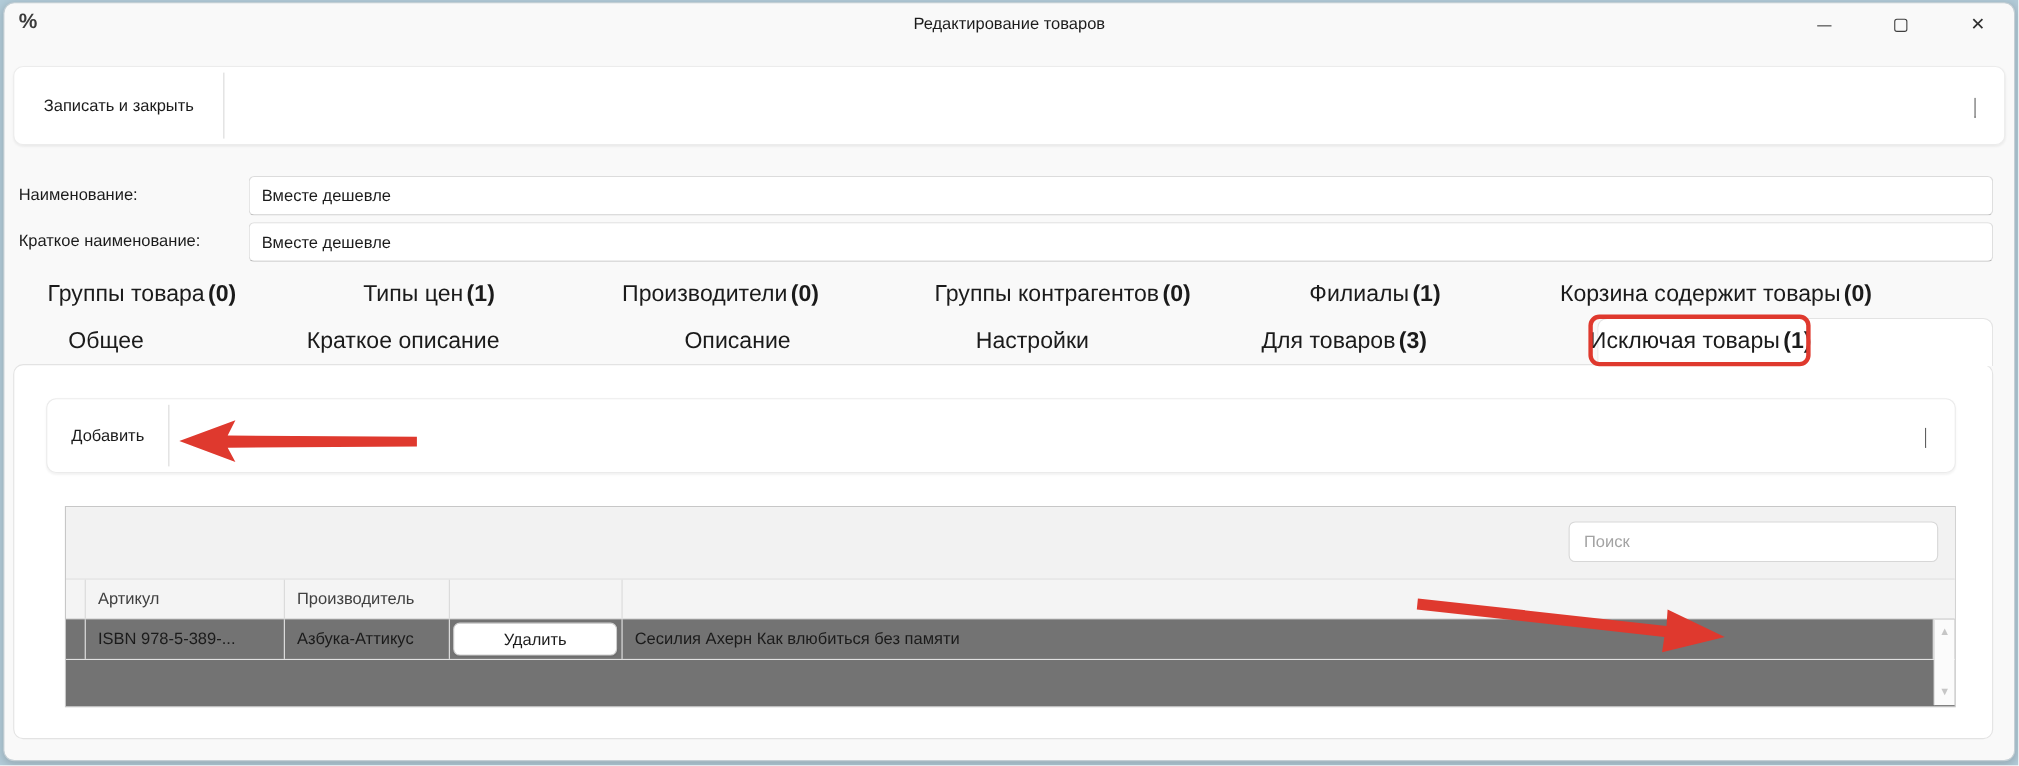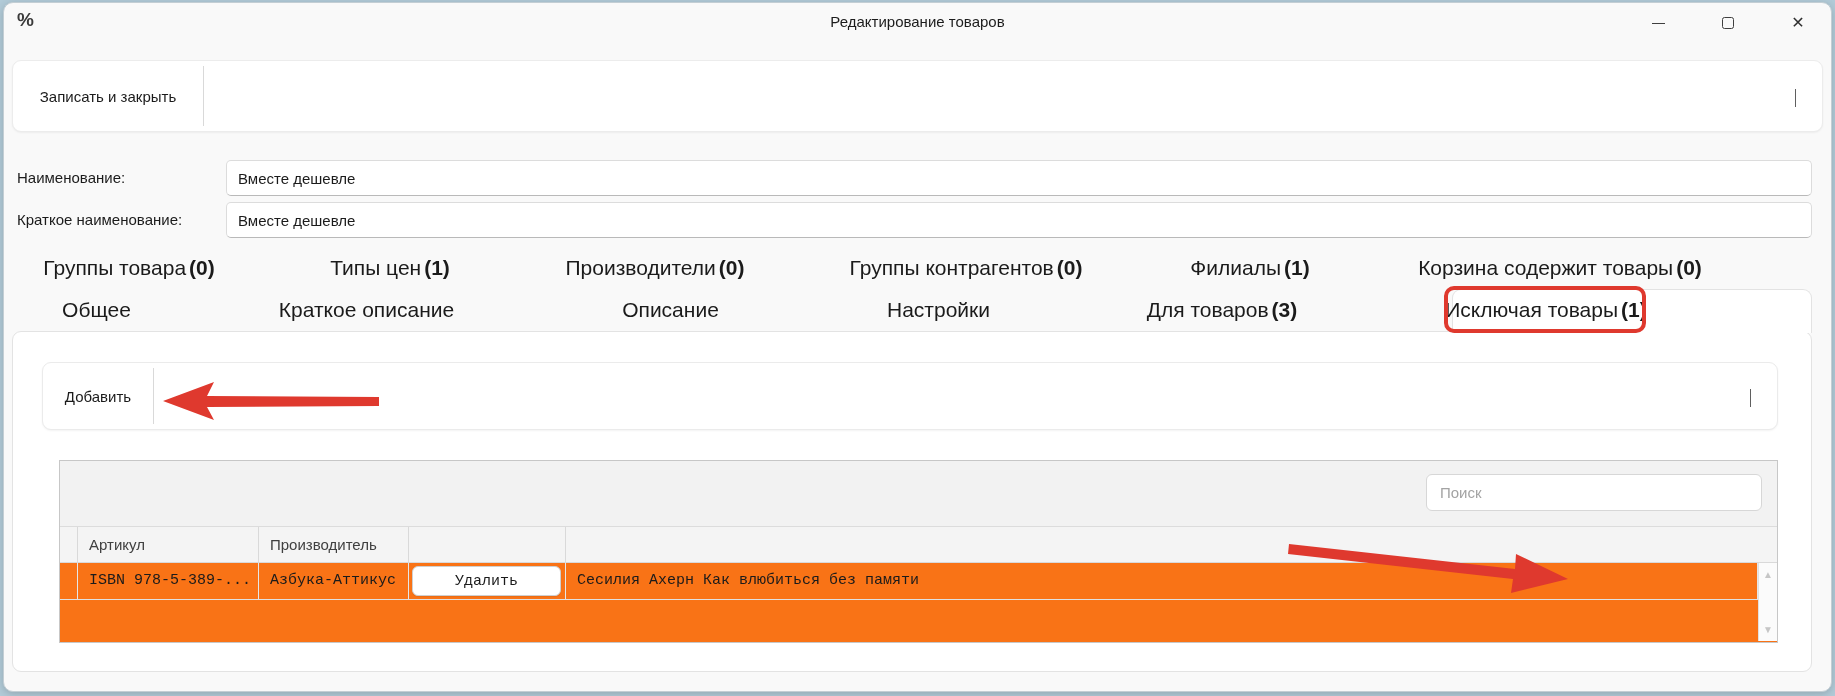--- a/index.html
+++ b/index.html
@@ -61,21 +61,21 @@
   .table-filter { position:absolute; left:0; right:0; top:0; height:66px; background:#f2f2f2;
                   border-bottom:1px solid #dcdcdc; }
   .search-input { position:absolute; top:13px; right:15px; width:336px; height:37px; background:#fff;
                   border:1px solid #d7d7d7; border-radius:6px; padding:0 13px; font-size:15px;
                   color:#1b1b1b; font-family:inherit; }
   .search-input::placeholder { color:#a3a3a3; }
   .thead { position:absolute; left:0; right:0; top:66px; height:36px; background:#f4f4f4;
            border-bottom:1px solid #d9d9d9; display:flex; }
   .thead .cell { line-height:35px; font-size:15px; color:#404040; padding-left:11px;
                  border-right:1px solid #d9d9d9; overflow:hidden; white-space:nowrap; }
-  .tbody { position:absolute; left:0; right:0; top:102px; bottom:0; background:#f97316;font-family:Liberation Mono, monospace; }
+  .tbody { position:absolute; left:0; right:0; top:102px; bottom:0; background:#737373; }
   .trow { display:flex; height:37px; border-bottom:1px solid #e0e0e0; }
   .trow .cell { line-height:36px; font-size:15px; color:#1b1b1b; padding-left:11px;
                 border-right:1px solid #e6e6e6; overflow:hidden; white-space:nowrap; }
   .c0 { width:18px; padding-left:0 !important; }
   .c1 { width:181px; } .c2 { width:150px; } .c3 { width:1192px; }
   .c4 { width:157px; position:relative; padding-left:0 !important; }
   .c5 { flex:1; border-right:none !important; }
   .delete-btn { position:absolute; left:3px; top:3px; width:149px; height:30px; background:#fff;
                 border:1px solid #cfcfcf; border-radius:6px; font-size:15px; color:#1b1b1b;
                 font-family:inherit; box-shadow:0 1px 1px rgba(0,0,0,.06); cursor:pointer; }

